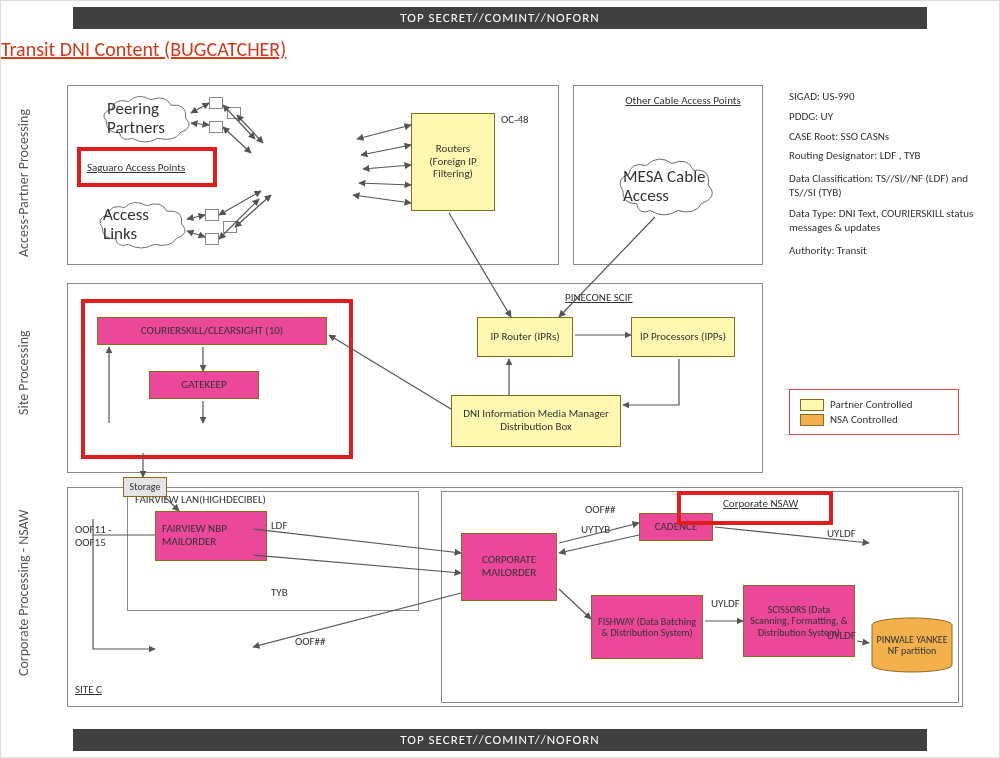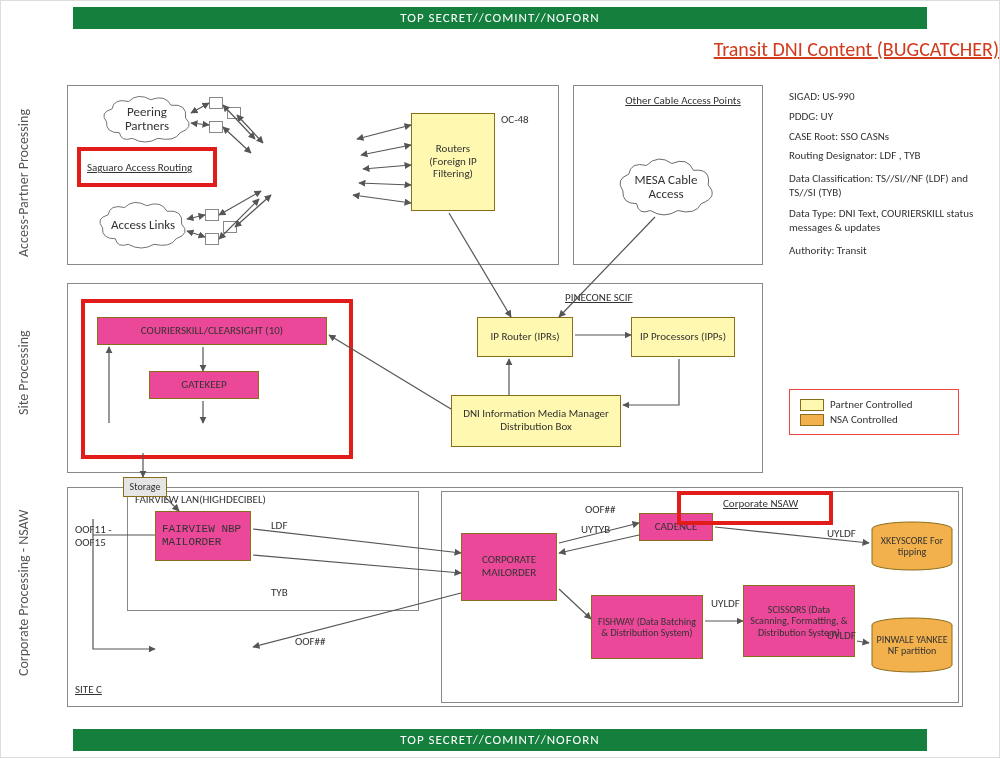--- a/index.html
+++ b/index.html
@@ -1,28 +1,28 @@
 <!DOCTYPE html>
 <html><head>
 <meta charset="utf-8">
 <style>
   * { box-sizing: border-box; margin: 0; padding: 0; }
   body { width: 1000px; height: 758px; font-family: "Calibri", Arial, sans-serif; font-size: 12px; color: #333; background: #fff; position: relative; border: 1px solid #ddd; }
-  .banner { position: absolute; left: 72px; right: 72px; height: 22px; background: #15803d; color: #fff; text-align: center; line-height: 22px; font-size: 13px; letter-spacing: 1px; }
+  .banner { position: absolute; left: 72px; right: 72px; height: 22px; background: #404040; color: #fff; text-align: center; line-height: 22px; font-size: 13px; letter-spacing: 1px; }
   .banner.top { top: 6px; }
   .banner.bottom { bottom: 6px; }
-  .title { position: absolute; top: 36px; left: 0; right: 0; text-align: right; font-size: 20px; color: #d13a1a; text-decoration: underline; }
+  .title { position: absolute; top: 36px; left: 0; right: 0; text-align: left; font-size: 20px; color: #d13a1a; text-decoration: underline; }
   .diagram { position: absolute; top: 72px; left: 18px; right: 18px; bottom: 36px; }
   .section-label { position: absolute; writing-mode: vertical-rl; transform: rotate(180deg); font-size: 14px; color: #555; text-align: center; }
   .section-box { position: absolute; border: 1px solid #888; background: transparent; }
   .node { position: absolute; border: 1px solid #8a6d1a; padding: 4px 6px; font-size: 11px; display: flex; align-items: center; justify-content: center; text-align: center; line-height: 1.15; }
   .yellow { background: #fff8b0; }
   .orange { background: #ec4899; }
   .storage { position: absolute; border: 1px solid #8a6d1a; background: #e5e5e5; font-size: 10px; padding: 2px; text-align: center; }
-  .cloud { position: absolute; font-size: 13px; text-align: center; line-height: 1.1; }
+  .cloud { position: absolute; font-size: 17px; line-height: 1.1; }
   .cloud svg { position: absolute; inset: 0; width: 100%; height: 100%; }
   .cloud span { position: relative; z-index: 1; }
   .cloud-inner { position: absolute; inset: 0; display: flex; align-items: center; justify-content: center; padding: 6px; }
   .label { position: absolute; font-size: 11px; color: #333; }
   .underline { text-decoration: underline; }
   .cyl { position: absolute; }
   .cyl svg { width: 100%; height: 100%; }
   .cyl .txt { position: absolute; inset: 0; display: flex; align-items: center; justify-content: center; text-align: center; font-size: 10px; padding: 0 6px; line-height: 1.15; }
   .highlight { position: absolute; border: 4px solid #e21b1b; background: transparent; pointer-events: none; }
   .legend-box { position: absolute; border: 1px solid #ef4444; padding: 6px 10px; font-size: 11px; }
@@ -59,21 +59,21 @@
       </div>
   </div>
   <div class="cloud" style="left:78px; top:128px; width:92px; height:48px;">
     <svg viewBox="0 0 100 50">
         <path d="M20 40 Q5 40 6 28 Q-2 18 12 14 Q14 2 30 6 Q40 -4 54 4 Q70 -2 76 10 Q94 8 92 24 Q102 34 86 40 Q80 50 62 46 Q48 54 34 46 Q22 50 20 40 Z" fill="#fff" stroke="#666"></path>
       </svg>
     <div class="cloud-inner">
         <span>Access Links</span>
       </div>
   </div>
-  <div class="label underline" style="left:68px; top:88px; width:122px;">Saguaro Access Routing</div>
+  <div class="label underline" style="left:68px; top:88px; width:122px;">Saguaro Access Points</div>
 
   <div class="small-sq" style="left:190px; top:24px;"></div>
   <div class="small-sq" style="left:208px; top:34px;"></div>
   <div class="small-sq" style="left:190px; top:48px;"></div>
   <div class="small-sq" style="left:186px; top:136px;"></div>
   <div class="small-sq" style="left:204px; top:148px;"></div>
   <div class="small-sq" style="left:186px; top:160px;"></div>
 
   <div class="node yellow" style="left:392px; top:40px; width:84px; height:98px;">Routers (Foreign IP Filtering)</div>
   <div class="label" style="left:482px; top:40px;">OC-48</div>
@@ -101,34 +101,27 @@
   <div class="section-box" style="left:108px; top:418px; width:292px; height:120px;"></div>
   <div class="label" style="left:116px; top:420px;">FAIRVIEW LAN(HIGHDECIBEL)</div>
   <div class="section-box" style="left:422px; top:418px; width:518px; height:212px;"></div>
   <div class="label underline" style="left:704px; top:424px;">Corporate NSAW</div>
 
   <div class="storage" style="left:104px; top:404px; width:44px; height:20px;">Storage</div>
 
   <div class="label" style="left:56px; top:450px; width:48px;">OOF11 -OOF15</div>
   <div class="label underline" style="left:56px; top:610px;">SITE C</div>
 
-  <div class="node orange" style="left:136px; top:438px; width:96px; height:50px; text-align:left; justify-content:flex-start;font-family:Liberation Mono, monospace;">FAIRVIEW NBP MAILORDER</div>
+  <div class="node orange" style="left:136px; top:438px; width:112px; height:50px; text-align:left; justify-content:flex-start;">FAIRVIEW NBP MAILORDER</div>
 
   <div class="node orange" style="left:442px; top:460px; width:96px; height:68px;">CORPORATE MAILORDER</div>
   <div class="node orange" style="left:620px; top:440px; width:74px; height:28px;">CADENCE</div>
   <div class="node orange" style="left:572px; top:522px; width:112px; height:64px; font-size:10px;">FISHWAY (Data Batching &amp; Distribution System)</div>
   <div class="node orange" style="left:724px; top:512px; width:112px; height:72px; font-size:10px;">SCISSORS (Data Scanning, Formatting, &amp; Distribution System)</div>
 
-  <div class="cyl" style="left:850px; top:448px; width:86px; height:50px;">
-    <svg viewBox="0 0 86 50">
-        <ellipse cx="43" cy="8" rx="40" ry="7" fill="#f3b14d" stroke="#8a6d1a"></ellipse>
-        <path d="M3 8 V42 A40 7 0 0 0 83 42 V8" fill="#f3b14d" stroke="#8a6d1a"></path>
-      </svg>
-    <div class="txt">XKEYSCORE For tipping</div>
-  </div>
   <div class="cyl" style="left:850px; top:544px; width:86px; height:56px;">
     <svg viewBox="0 0 86 56">
         <ellipse cx="43" cy="8" rx="40" ry="7" fill="#f3b14d" stroke="#8a6d1a"></ellipse>
         <path d="M3 8 V48 A40 7 0 0 0 83 48 V8" fill="#f3b14d" stroke="#8a6d1a"></path>
       </svg>
     <div class="txt">PINWALE YANKEE NF  partition</div>
   </div>
 
   <div class="label" style="left:252px; top:446px;">LDF</div>
   <div class="label" style="left:252px; top:476px;margin-top:37px;">TYB</div>

